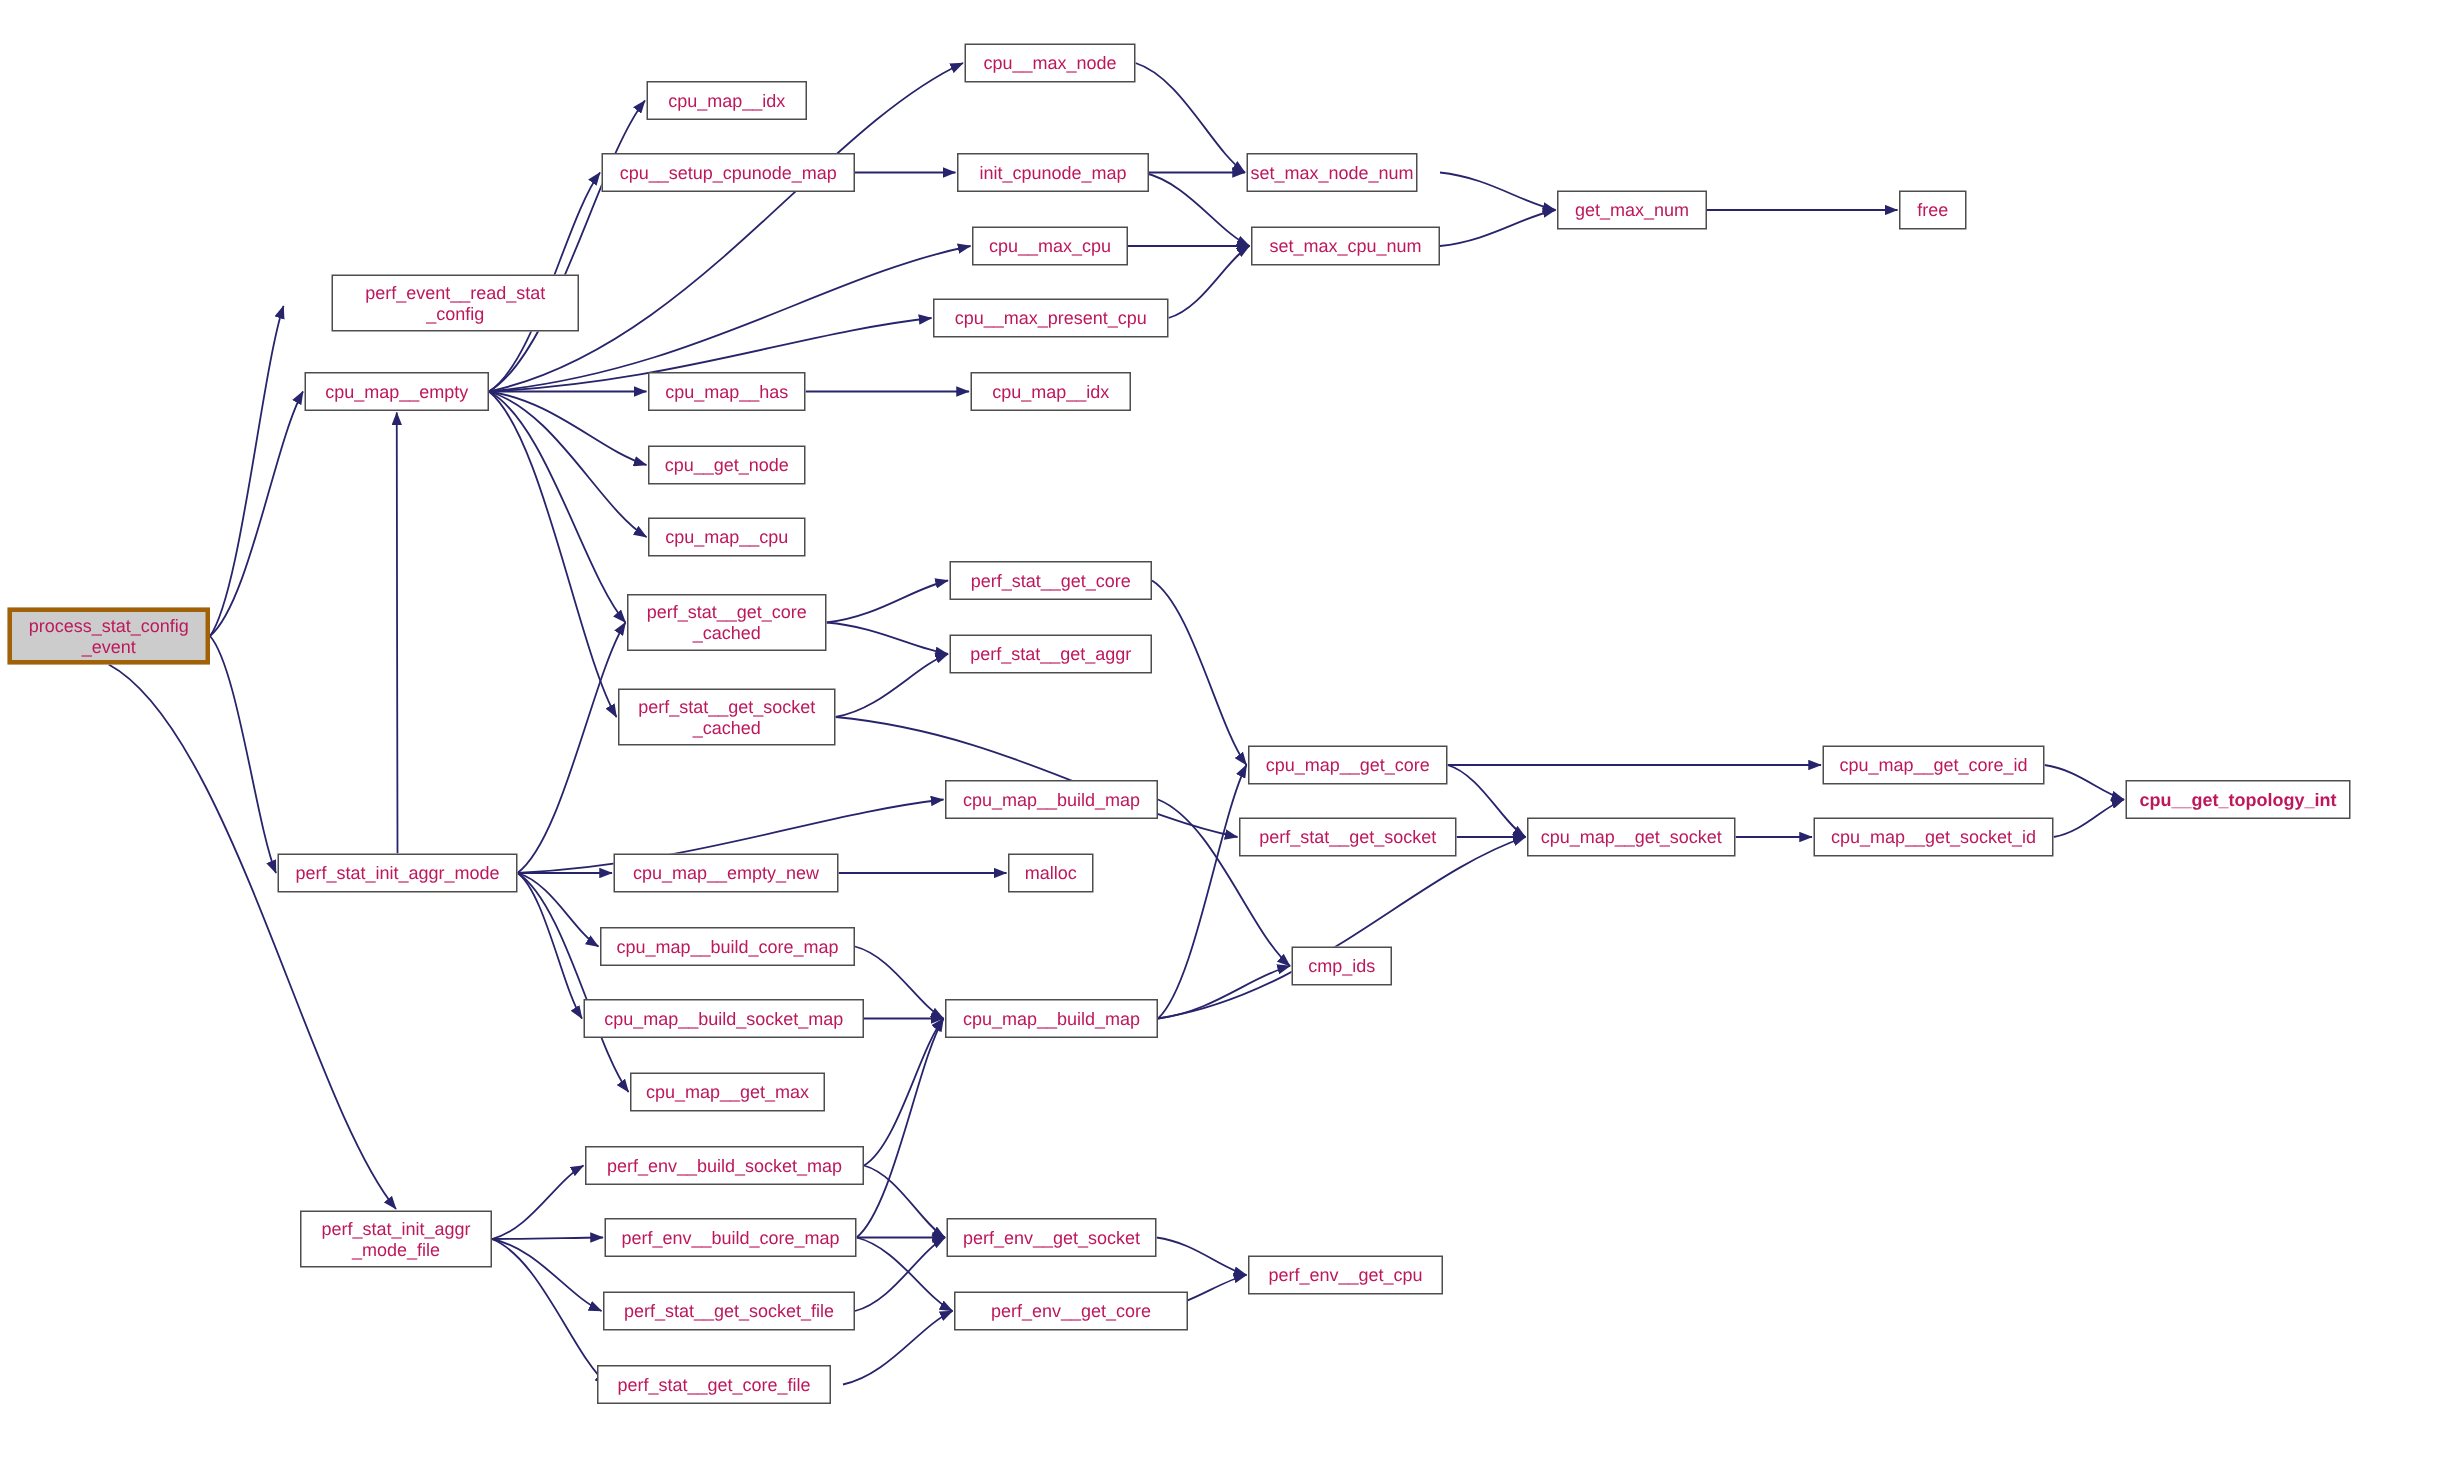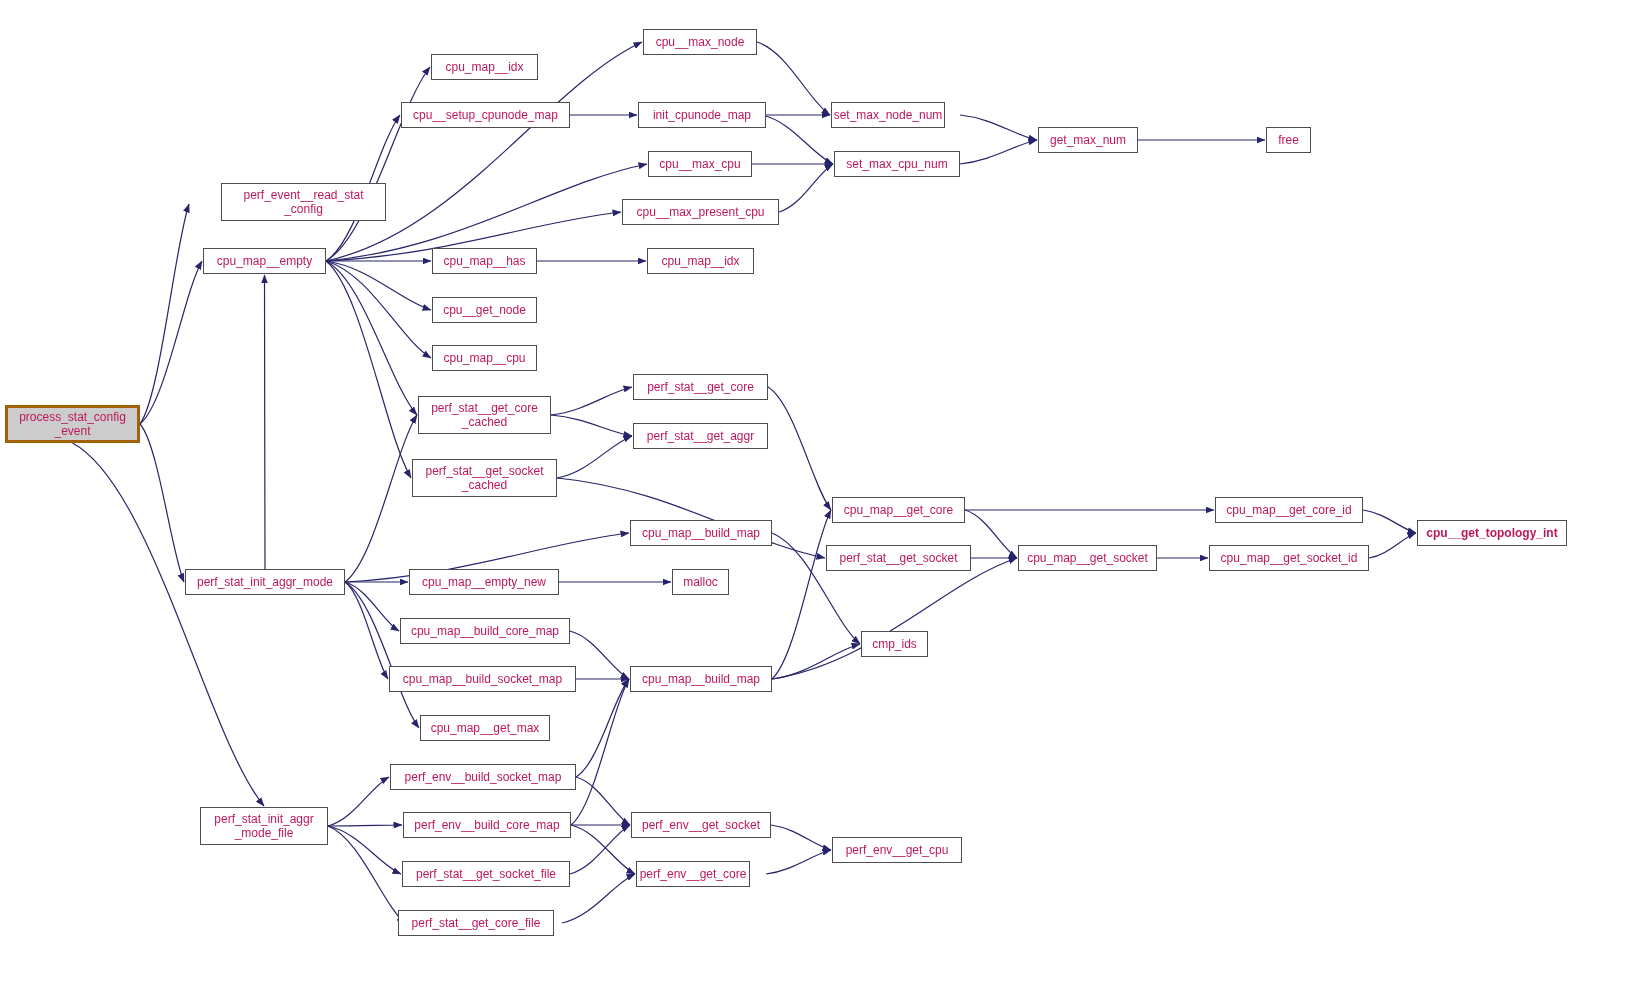--- a/index.html
+++ b/index.html
@@ -148,16 +148,16 @@
       <div class="node" style="left: 389px; top: 666px; width: 187px; height: 26px;">cpu_map__build_socket_map</div>
       <div class="node" style="left: 630px; top: 666px; width: 142px; height: 26px;">cpu_map__build_map</div>
       <div class="node" style="left: 420px; top: 715px; width: 130px; height: 26px;">cpu_map__get_max</div>
       <div class="node" style="left: 390px; top: 764px; width: 186px; height: 26px;">perf_env__build_socket_map</div>
       <div class="node" style="left: 200px; top: 807px; width: 128px; height: 38px;">perf_stat_init_aggr
 _mode_file</div>
       <div class="node" style="left: 403px; top: 812px; width: 168px; height: 26px;">perf_env__build_core_map</div>
       <div class="node" style="left: 631px; top: 812px; width: 140px; height: 26px;">perf_env__get_socket</div>
       <div class="node" style="left: 832px; top: 837px; width: 130px; height: 26px;">perf_env__get_cpu</div>
       <div class="node" style="left: 402px; top: 861px; width: 168px; height: 26px;">perf_stat__get_socket_file</div>
-      <div class="node" style="left: 636px; top: 861px; width: 114px; height: 26px;">perf_env__get_core</div>
+      <div class="node" style="left: 636px; top: 861px; width: 156px; height: 26px;">perf_env__get_core</div>
       <div class="node" style="left: 398px; top: 910px; width: 156px; height: 26px;">perf_stat__get_core_file</div>
     </div>
 </div>
 
 </body></html>

